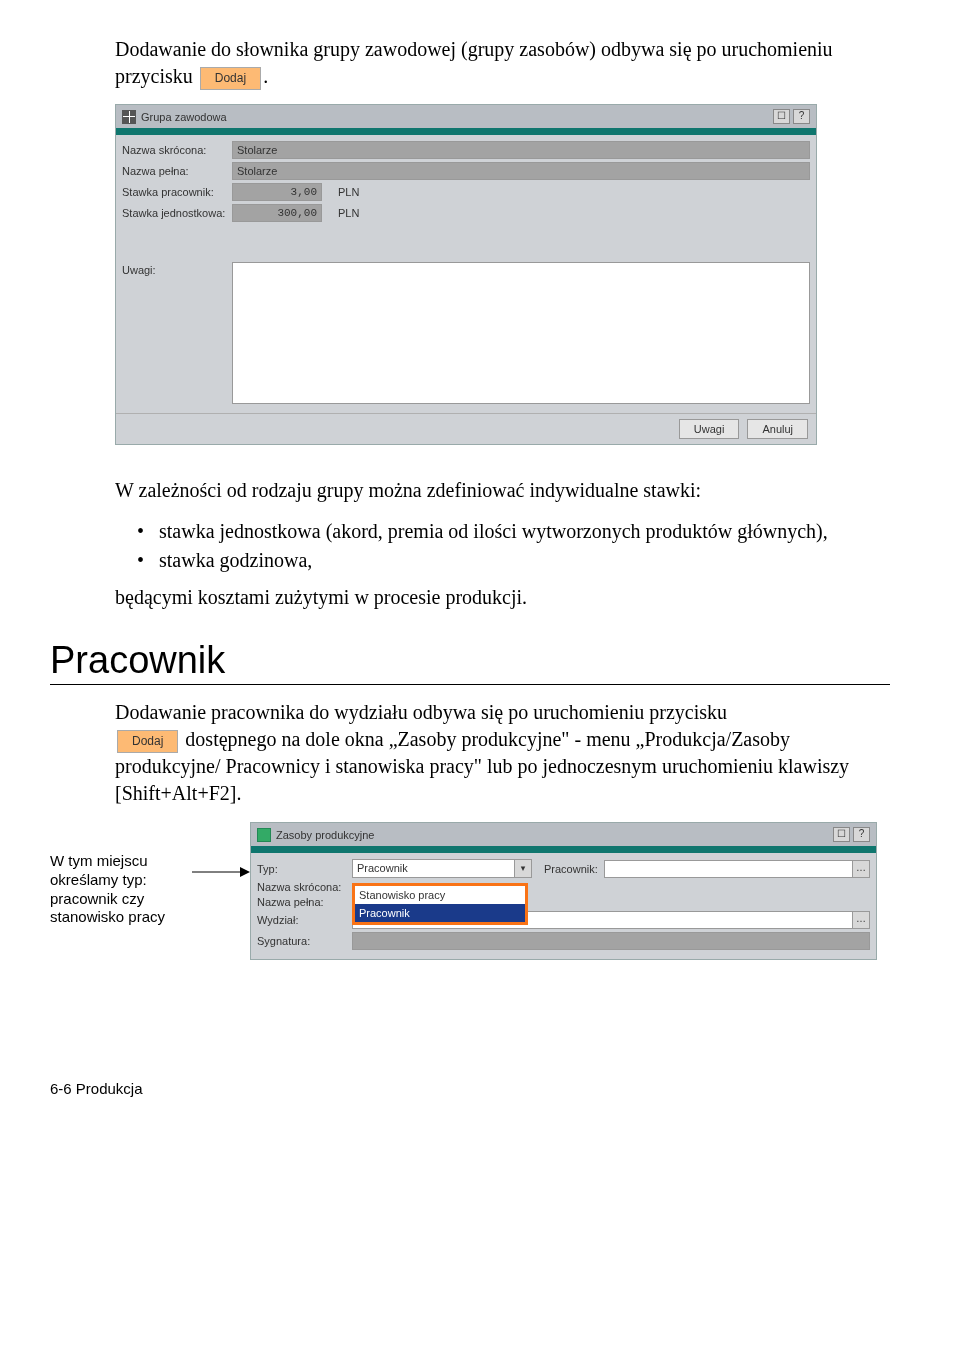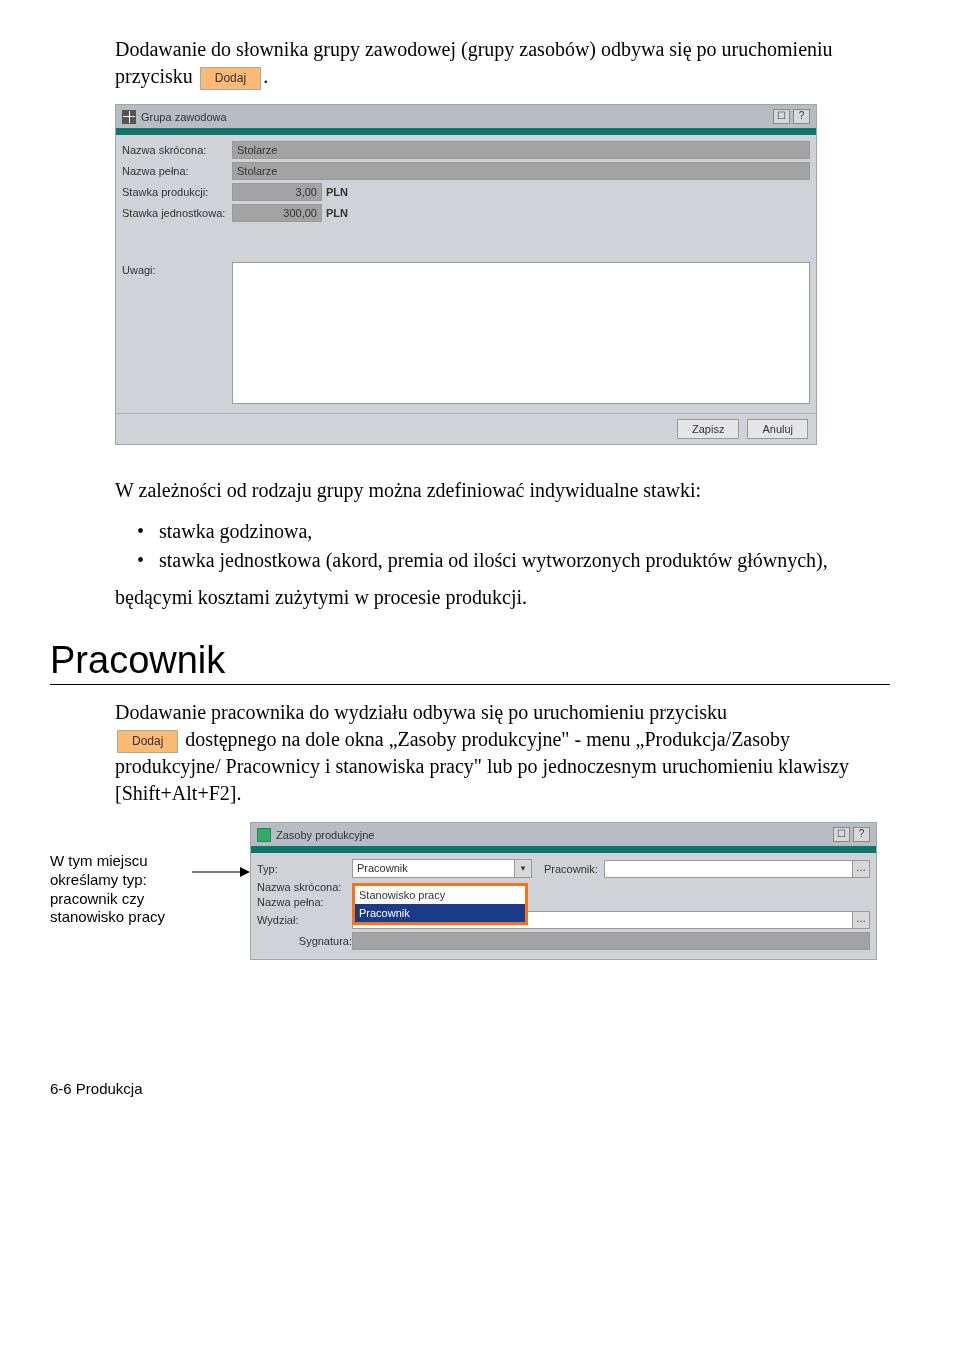--- a/index.html
+++ b/index.html
@@ -114,25 +114,25 @@
     height: 16px;
     padding: 0 4px;
     font-size: 11px;
     line-height: 16px;
     flex: 1;
     overflow: hidden;
   }
   .form-input.small {
     flex: 0 0 80px;
     text-align: right;
+    font-family: Liberation Mono, monospace;
   }
   .unit {
     font-size: 11px;
-    margin-left: 4px;
-    font-weight: bold;
+    margin-left: 16px;
   }
   .textarea {
     height: 140px;
     background: #fff;
     border: 1px solid #999;
     flex: 1;
   }
   .win-actions {
     padding: 5px 8px;
     display: flex;
@@ -294,44 +294,44 @@
       <div class="win-body">
         <div class="form-row">
           <div class="form-label">Nazwa skrócona:</div>
           <div class="form-input">Stolarze</div>
         </div>
         <div class="form-row">
           <div class="form-label">Nazwa pełna:</div>
           <div class="form-input">Stolarze</div>
         </div>
         <div class="form-row">
-          <div class="form-label">Stawka produkcji:</div>
+          <div class="form-label">Stawka pracownik:</div>
           <div class="form-input small">3,00</div>
           <span class="unit">PLN</span>
         </div>
         <div class="form-row">
           <div class="form-label">Stawka jednostkowa:</div>
           <div class="form-input small">300,00</div>
           <span class="unit">PLN</span>
         </div>
         <div class="form-row" style="align-items:flex-start; margin-top:40px;">
           <div class="form-label" style="padding-top:2px;">Uwagi:</div>
           <div class="textarea"></div>
         </div>
       </div>
       <div class="win-actions">
-        <div class="win-btn">Zapisz</div>
+        <div class="win-btn">Uwagi</div>
         <div class="win-btn">Anuluj</div>
       </div>
     </div>
 
     <p style="margin-top:32px;">W zależności od rodzaju grupy można zdefiniować indywidualne stawki:</p>
     <ul class="bullets">
+      <li>stawka jednostkowa (akord, premia od ilości wytworzonych produktów głównych),</li>
       <li>stawka godzinowa,</li>
-      <li>stawka jednostkowa (akord, premia od ilości wytworzonych produktów głównych),</li>
     </ul>
     <p>będącymi kosztami zużytymi w procesie produkcji.</p>
   </div>
 
   <h1 class="heading">Pracownik</h1>
 
   <div class="indent" style="margin-top:14px;">
     <p>
       <span>Dodawanie pracownika do wydziału odbywa się po uruchomieniu przycisku</span><br>
       <span class="btn-dodaj">Dodaj</span>
@@ -384,21 +384,21 @@
           <div style="flex:1"></div>
         </div>
         <div class="form-row">
           <div class="form-label" style="width:95px;">Wydział:</div>
           <div class="right-input">
             <span style="padding-left:4px; font-size:11px; line-height:16px;">W1</span>
             <span class="dots-right">…</span>
           </div>
         </div>
         <div class="form-row">
-          <div class="form-label" style="width:95px;text-align:right;">Sygnatura:</div>
+          <div class="form-label" style="width:95px;">Sygnatura:</div>
           <div class="form-input"></div>
         </div>
       </div>
     </div>
   </div>
 
   <div class="footer">6-6 Produkcja</div>
 
 </div>
 

